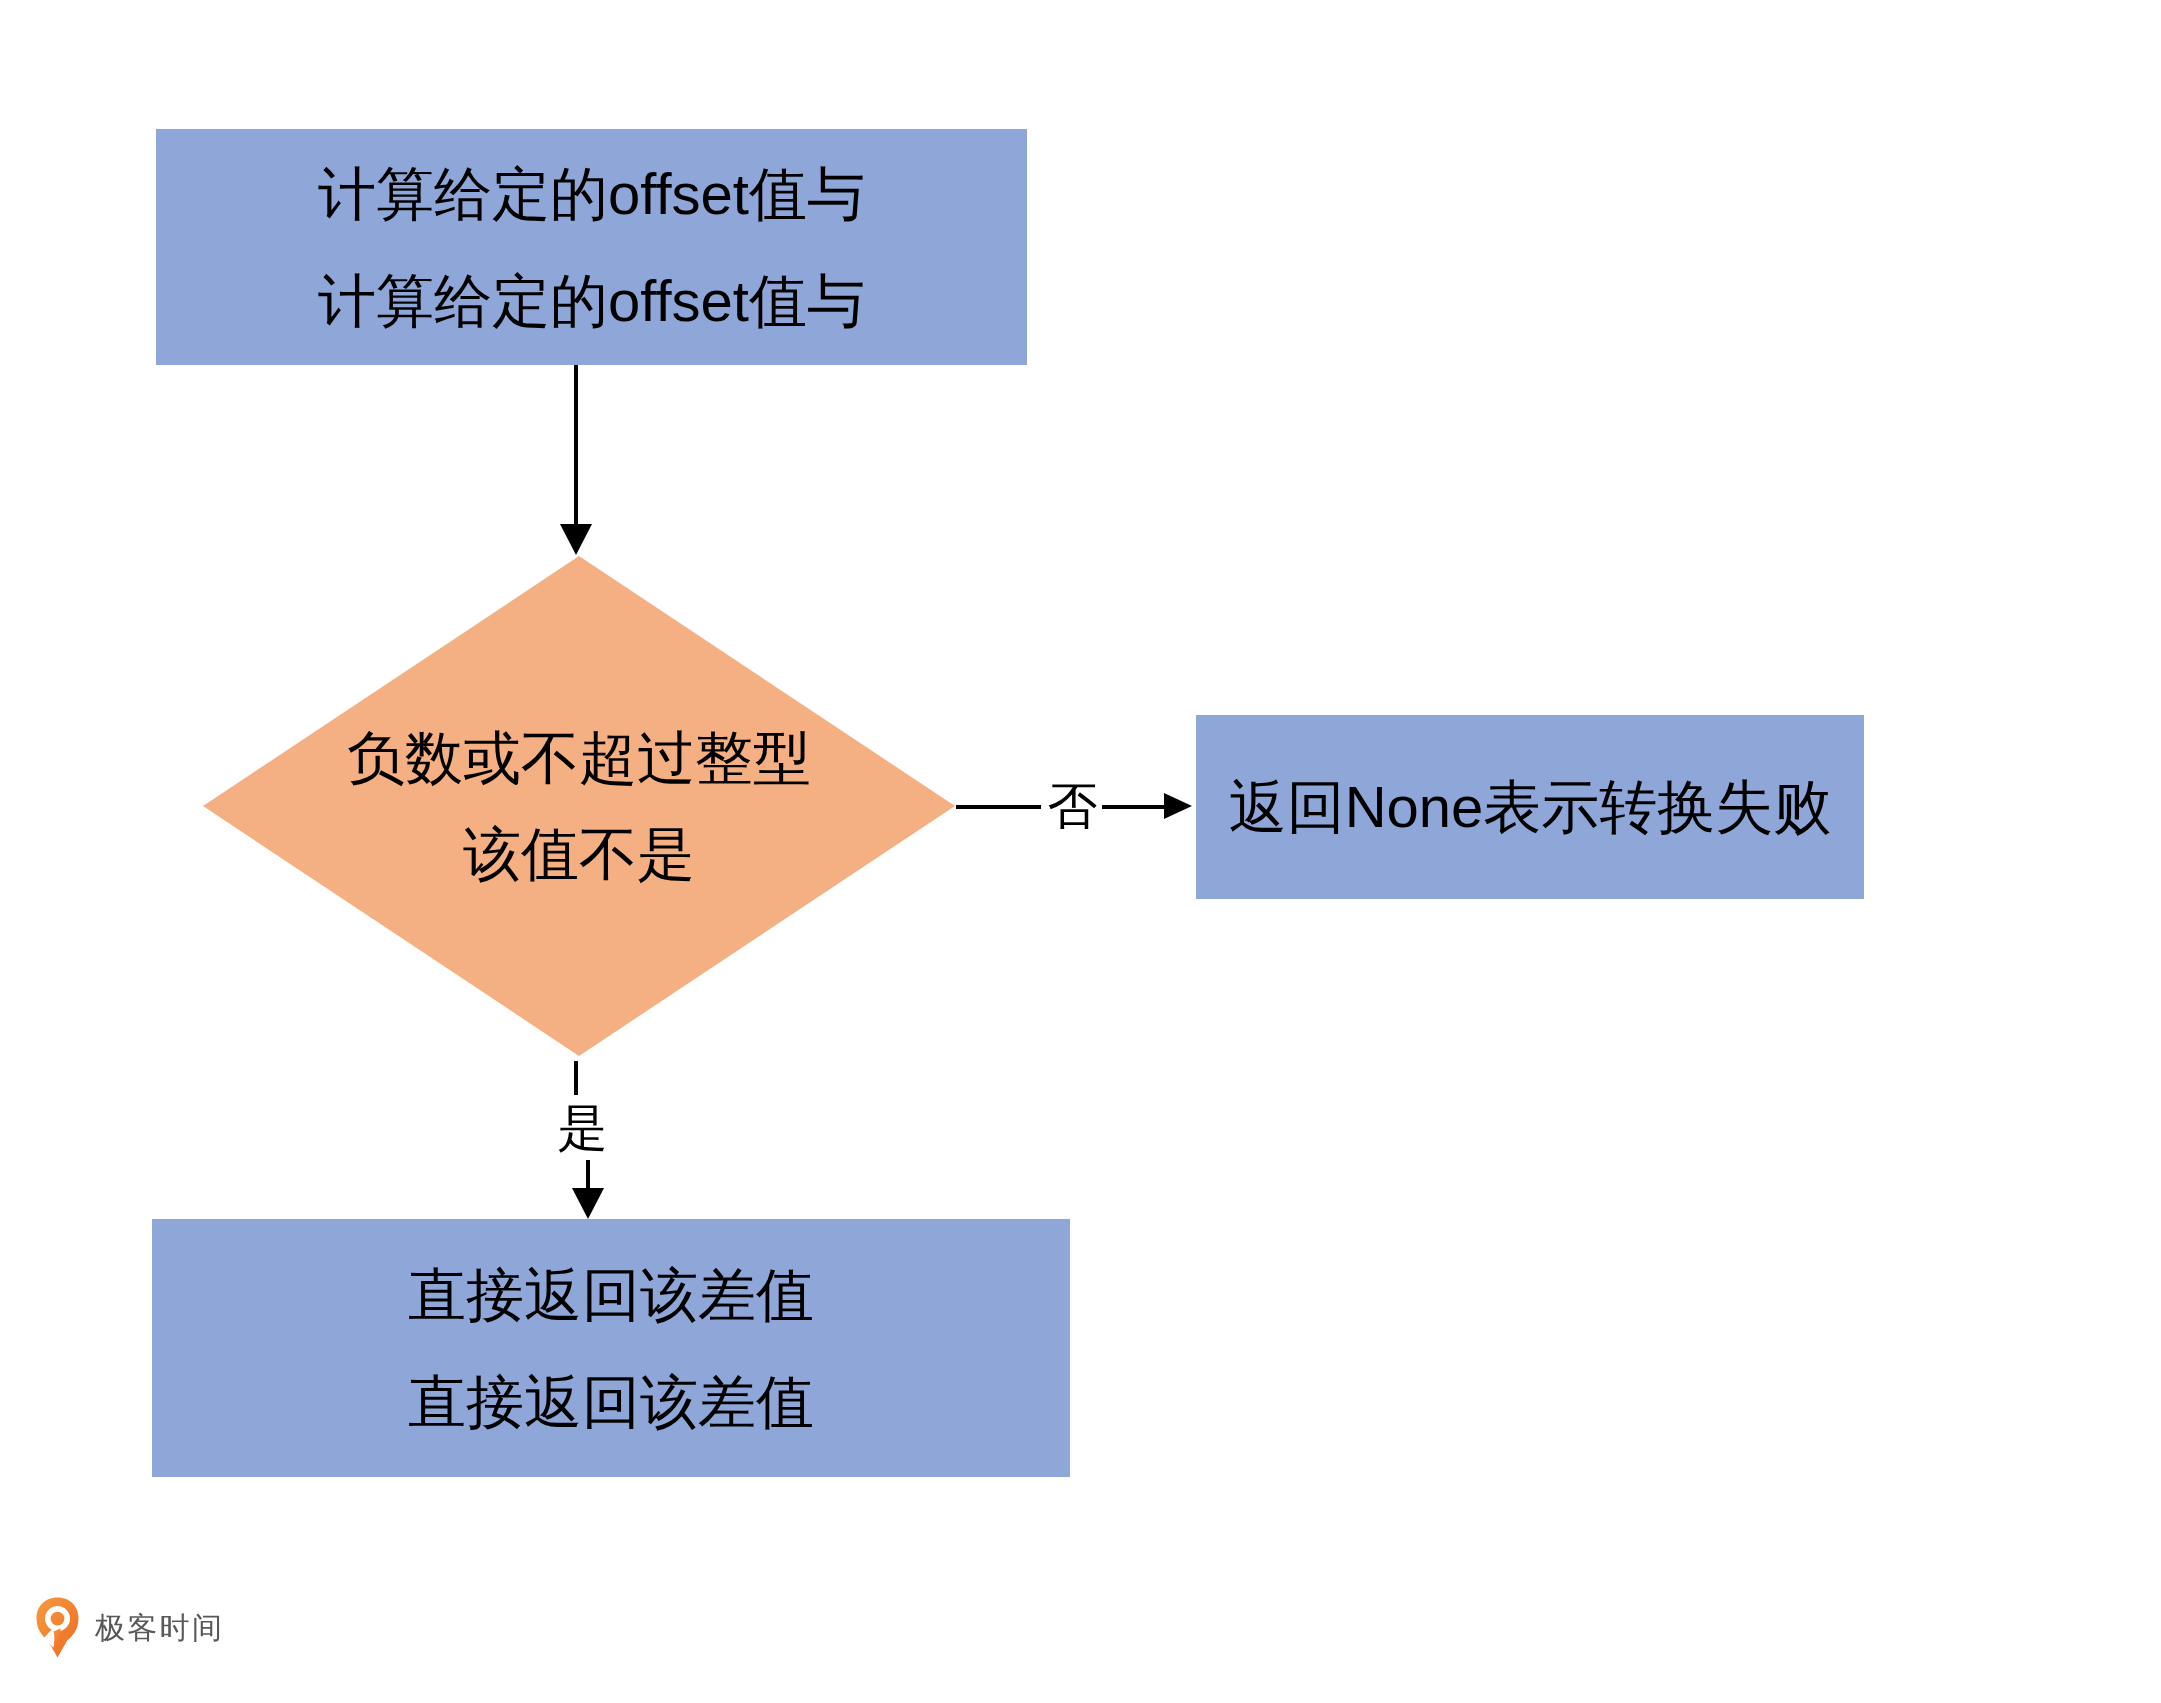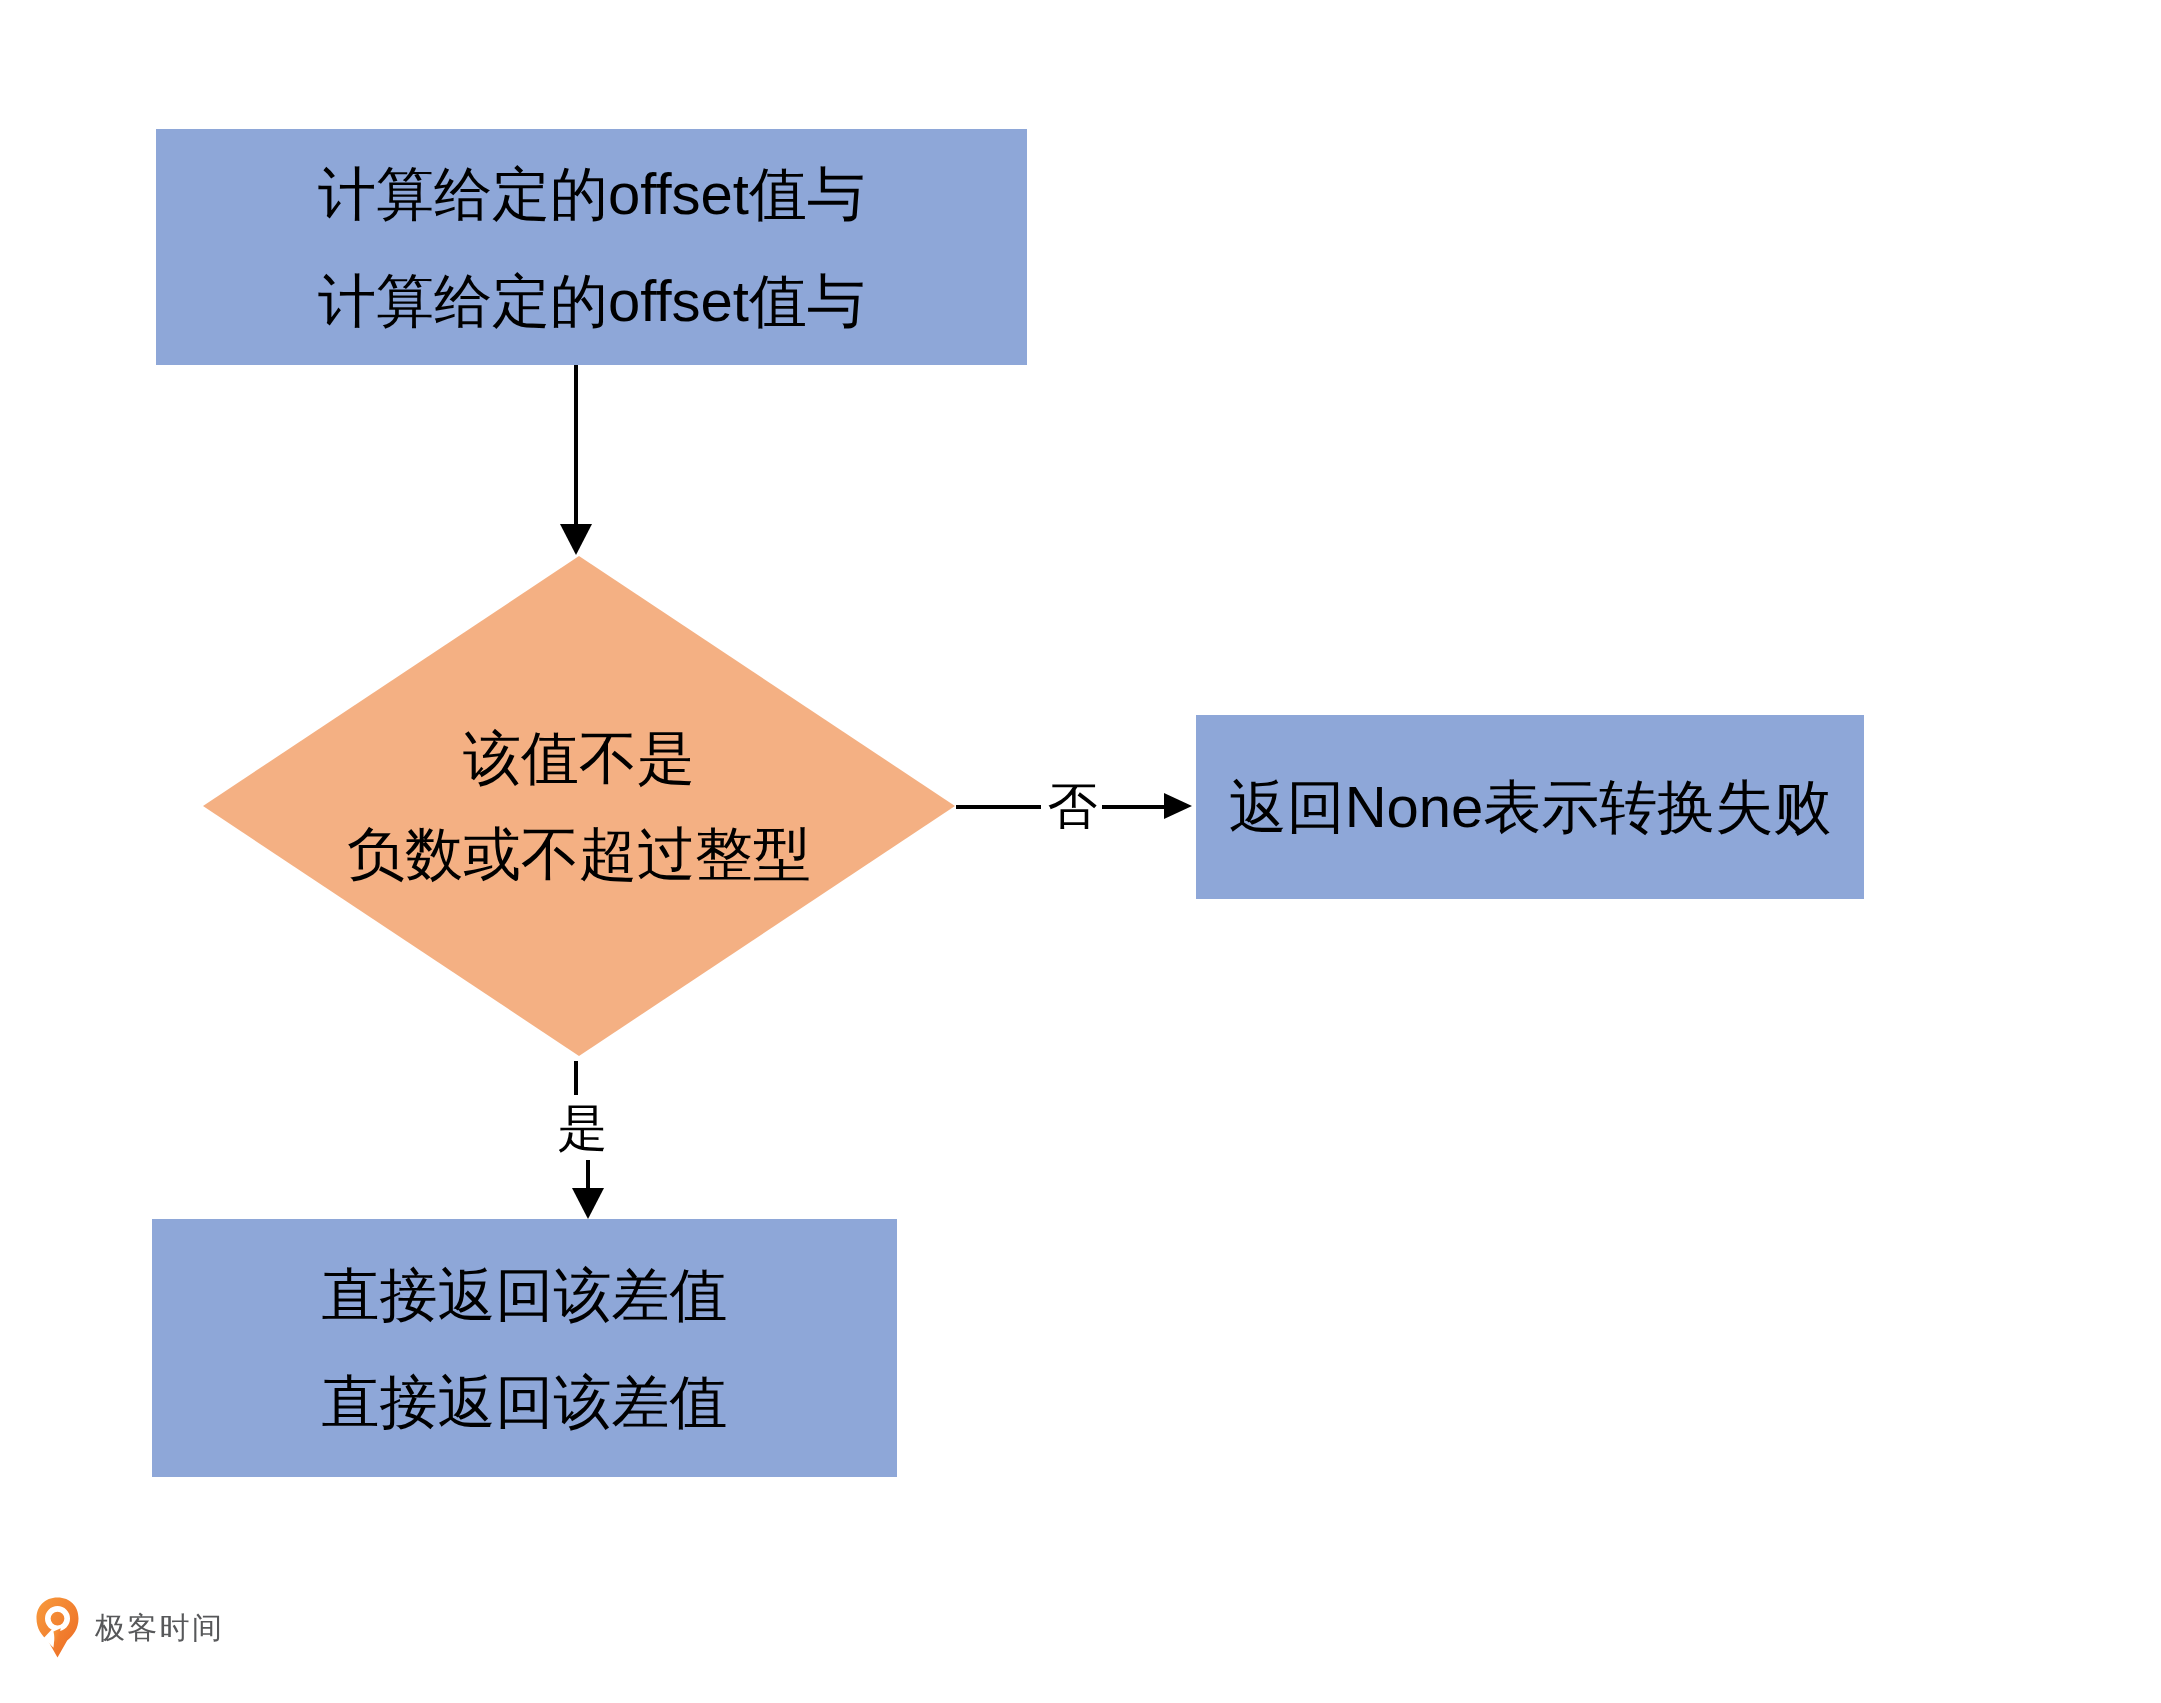--- a/index.html
+++ b/index.html
@@ -21,21 +21,21 @@
   .canvas{position:absolute;inset:0;border-radius:7px;}
   
   .node{
     position:absolute;display:flex;flex-direction:column;
     align-items:center;justify-content:center;text-align:center;
     font-size:58px;font-weight:500;line-height:1.85;color:var(--ink);
   }
   .rect{background:var(--blue);}
   .node-start  {left:156px; top:129px;  width:871px; height:236px;}
   .node-no     {left:1196px;top:715px;  width:668px; height:184px;line-height:1.2;}
-  .node-yes    {left:152px; top:1219px; width:745px; height:258px;}
+  .node-yes    {left:152px; top:1219px; width:918px; height:258px;}
   .diamond{
     left:203px; top:556px; width:752px; height:500px;
     background:var(--orange);line-height:1.65;
     clip-path:polygon(50% 0, 100% 50%, 50% 100%, 0 50%);
   }
   
   .edge{position:absolute;background:var(--ink);}
   .edge.v{width:3.9px;}
   .edge.h{height:3.9px;}
   .head{position:absolute;width:0;height:0;}
@@ -61,22 +61,22 @@
 
   <div class="node rect node-start">
     <div>计算给定的offset值与</div>
     <div>计算给定的offset值与</div>
   </div>
 
   <div class="edge v" style="left:574px;top:365px;height:160px;"></div>
   <div class="head down" style="left:560px;top:524px;"></div>
 
   <div class="node diamond">
+    <div>负数或不超过整型</div>
     <div>该值不是</div>
-    <div>负数或不超过整型</div>
   </div>
 
   <div class="edge h" style="left:956px;top:805px;width:88px;"></div>
   <div class="edge-label" style="left:1041px;top:775px;">否</div>
   <div class="edge h" style="left:1102px;top:805px;width:62px;"></div>
   <div class="head right" style="left:1164px;top:793px;"></div>
 
   <div class="node rect node-no">
     <div>返回None表示转换失败</div>
   </div>

